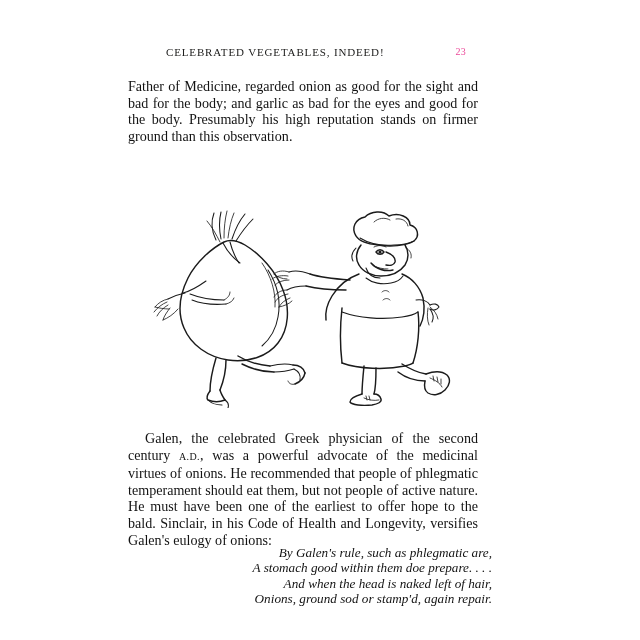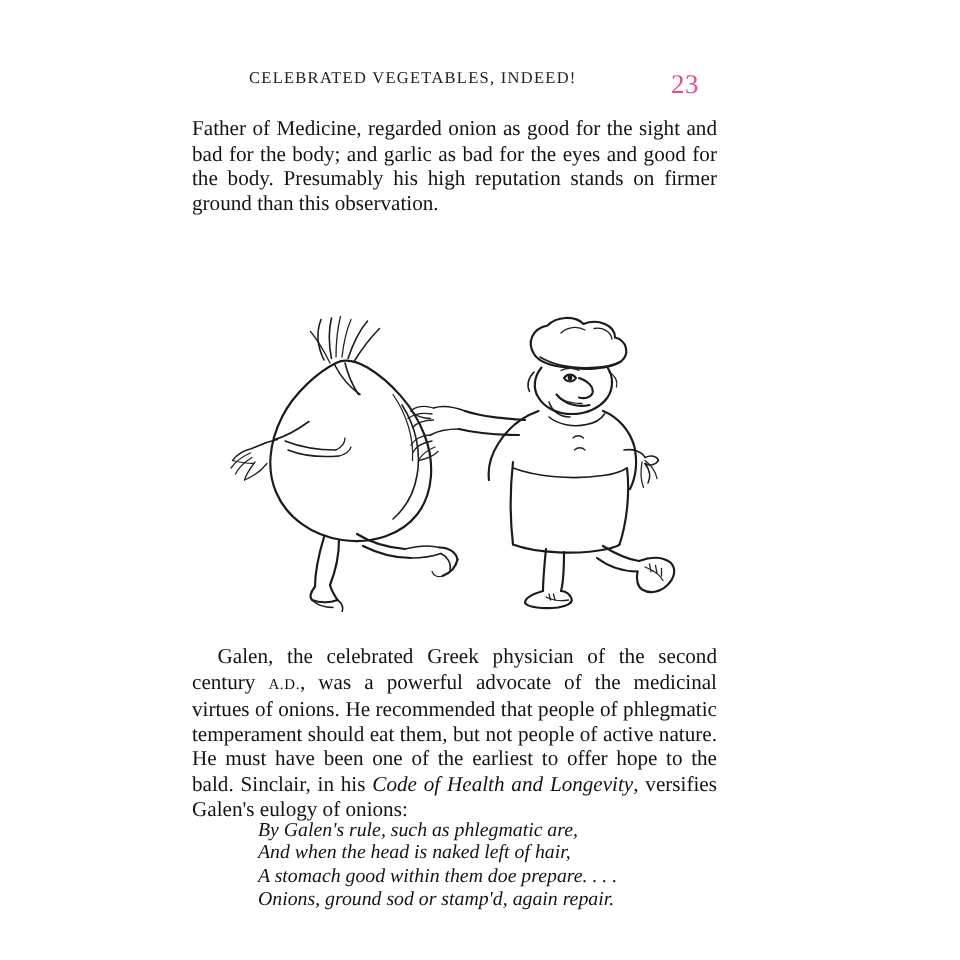--- a/index.html
+++ b/index.html
@@ -31,21 +31,21 @@
     top: 0;
     font-size: 11px;
     letter-spacing: 0.85px;
     white-space: nowrap;
     color: #20201f;
   }
   .running-head-folio {
     position: absolute;
     right: 12px;
     top: 0;
-    font-size: 18px;
+    font-size: 10px;
     letter-spacing: 0.3px;
     color: #ec4899;
   }
 
   
   .text-col {
     position: absolute;
     left: 128px;
     width: 350px;
   }
@@ -61,28 +61,29 @@
   .para.indent { text-indent: 17px; }
 
   .block-a { top: 78px; }
   .block-b { top: 144px; }
   .block-c { top: 430px; }
 
   .smallcaps {
     font-size: 10px;
     letter-spacing: 0.4px;
   }
-  .ital { font-style: italic; }
+  .ital { }
 
   
   .verse {
     position: absolute;
     left: 172px;
     top: 545px;
     width: 320px;
+    text-align: right;
   }
   .verse-line {
     margin: 0;
     font-style: italic;
     font-size: 13.2px;
     line-height: 15.4px;
     white-space: nowrap;
     color: #131313;
   }
 
@@ -284,18 +285,18 @@
       </g>
     </svg>
   </div>
 
   <div class="text-col block-c">
     <p class="para indent"><span>Galen, the celebrated Greek physician of the second century </span><span class="smallcaps">A.D.</span><span>, was a powerful advocate of the medicinal virtues of onions. He recommended that people of phlegmatic temperament should eat them, but not people of active nature.  He must have been one of the earliest to offer hope to the bald.  Sinclair, in his </span><span class="ital">Code of Health and Longevity</span><span>, versifies Galen's eulogy of onions:</span></p>
   </div>
 
   <div class="verse">
     <p class="verse-line">By Galen's rule, such as phlegmatic are,</p>
+    <p class="verse-line">A stomach good within them doe prepare. . . .</p>
     <p class="verse-line">And when the head is naked left of hair,</p>
-    <p class="verse-line">A stomach good within them doe prepare. . . .</p>
     <p class="verse-line">Onions, ground sod or stamp'd, again repair.</p>
   </div>
 
 </div>
 
 </body></html>

